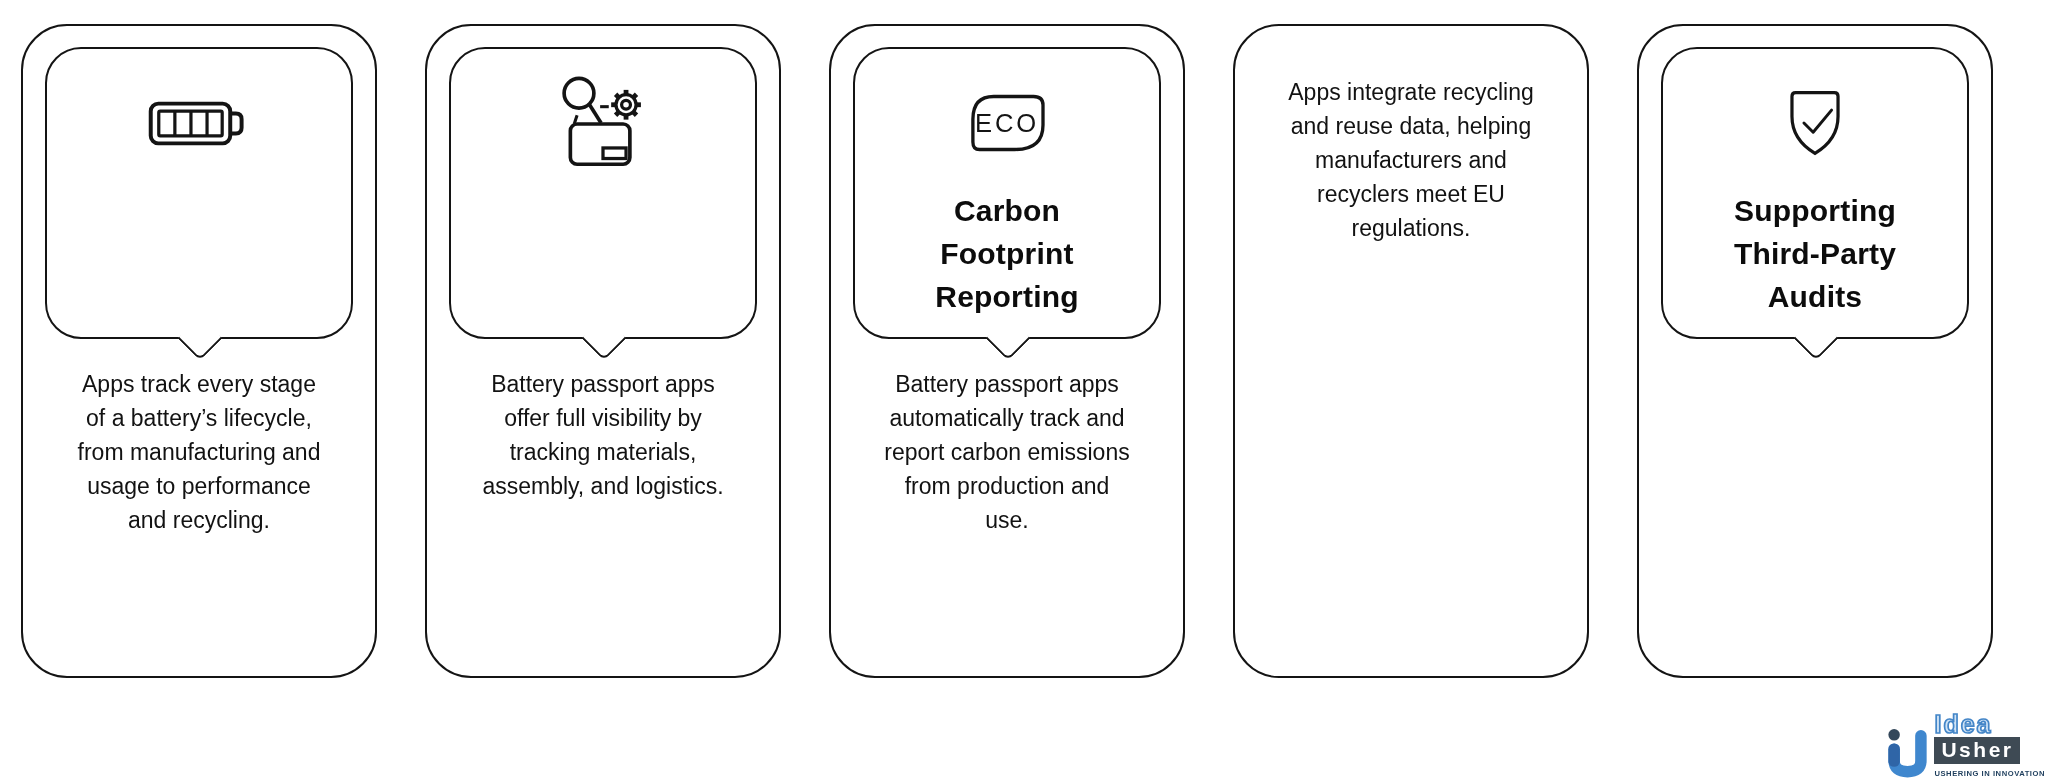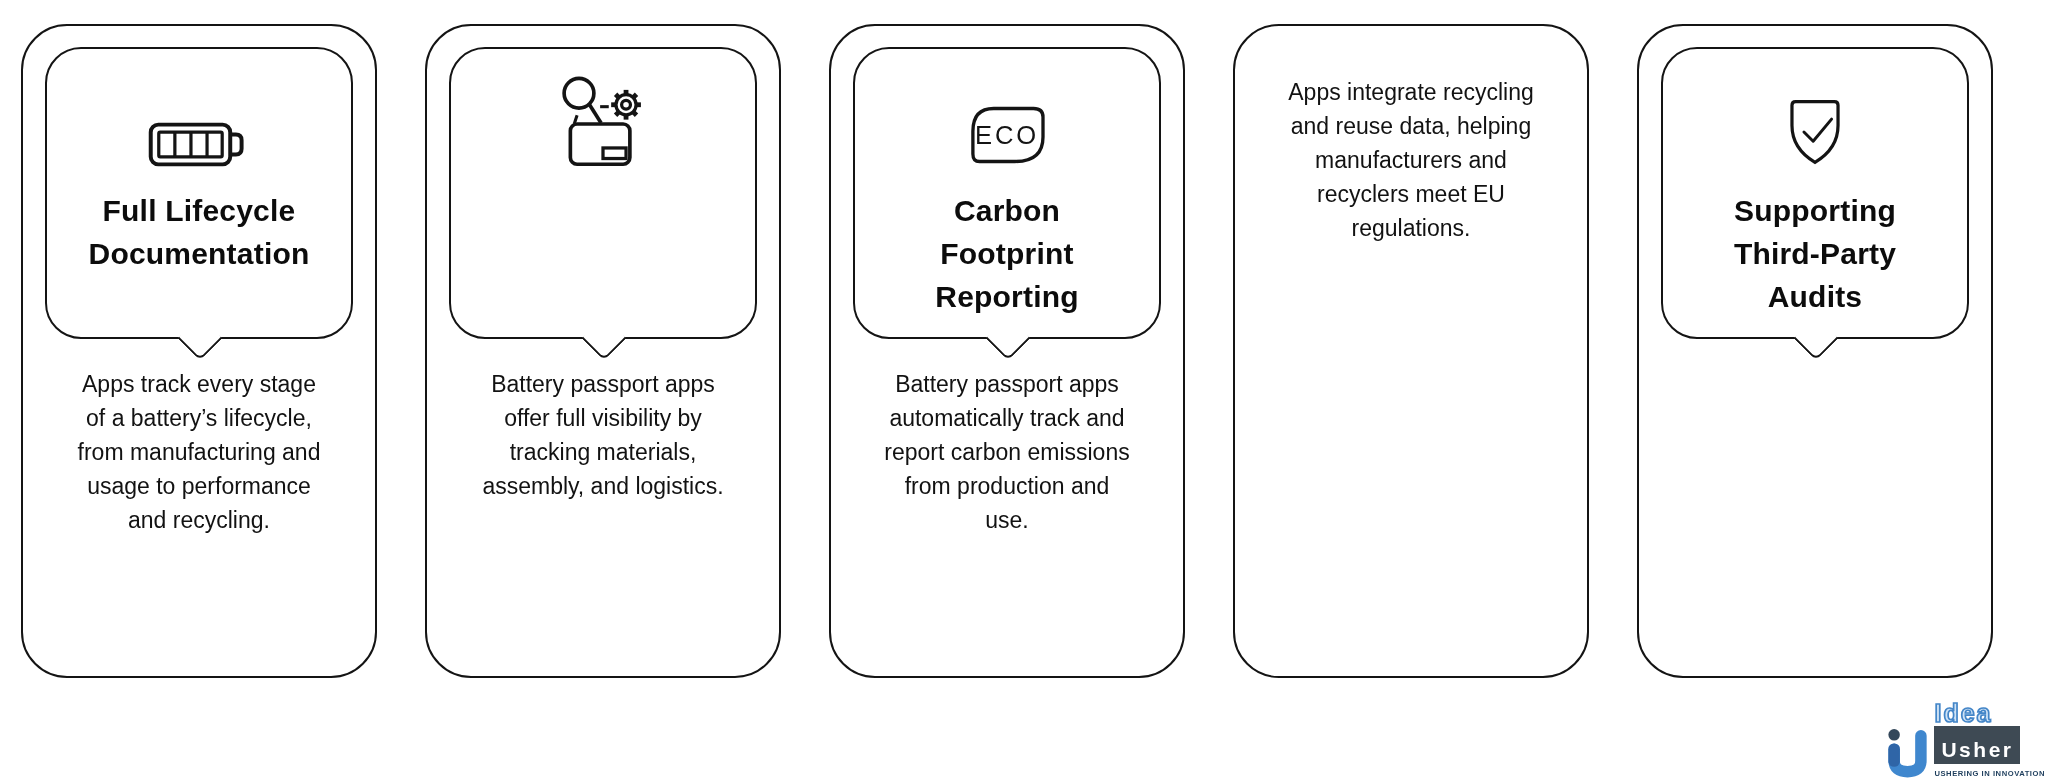--- a/index.html
+++ b/index.html
@@ -15,21 +15,21 @@
   .bubble{
     position:relative;box-sizing:border-box;height:292px;background:#fff;
     border:2.5px solid #141414;border-radius:36px;text-align:center;padding-top:26px;
   }
   .bubble-tail{
     position:absolute;left:50%;bottom:-17px;width:30px;height:30px;margin-left:-15px;
     background:#fff;transform:rotate(45deg);
     border-right:2.5px solid #141414;border-bottom:2.5px solid #141414;
     border-bottom-right-radius:7px;
   }
-  .icon-wrap{height:96px;display:flex;align-items:flex-end;justify-content:center;}
+  .icon-wrap{height:96px;display:flex;align-items:center;justify-content:center;}
   .icon-wrap svg{display:block;}
   .card-title{
     margin-top:18px;font-size:30px;font-weight:bold;line-height:43px;color:#0c0c0c;
     white-space:pre-line;letter-spacing:0.2px;
   }
   .card-desc{
     width:246px;margin:28px auto 0 auto;font-size:23px;line-height:34px;
     text-align:center;color:#121212;
   }
   .ico{stroke:#141414;fill:none;}
@@ -40,21 +40,21 @@
   
   .logo{position:absolute;right:3px;bottom:4px;display:flex;align-items:flex-end;}
   .logo-mark{margin-right:4px;}
   .logo-text{display:flex;flex-direction:column;align-items:flex-start;}
   .logo-idea{
     font-size:25px;font-weight:700;letter-spacing:2px;line-height:24px;
     color:#cfe3f6;margin-top:12px;-webkit-text-stroke:1.7px #4486c8;
   }
   .logo-usher-box{
     background:#3E4A54;color:#ffffff;font-size:21px;font-weight:700;
-    letter-spacing:2.5px;line-height:22px;padding:13px 7px 3px 7px;margin-top:1px;
+    letter-spacing:2.5px;line-height:22px;padding:2px 7px 3px 7px;margin-top:1px;
   }
   .logo-tagline{
     font-size:7.6px;font-weight:700;color:#1D3D5C;letter-spacing:0.55px;
     margin-top:5px;white-space:nowrap;
   }
 </style>
 </head>
 <body>
 
 <div class="cards">
@@ -64,22 +64,20 @@
       <div class="icon-wrap">
         <svg width="110" height="53" viewBox="0 0 116 56">
           <rect class="ico" x="7" y="7" width="84" height="42" rx="8" stroke-width="4.2"></rect>
           <rect class="ico" x="15.5" y="15" width="67" height="26" rx="1.5" stroke-width="3.4"></rect>
           <line class="ico" x1="32.5" y1="15" x2="32.5" y2="41" stroke-width="3.4"></line>
           <line class="ico" x1="49.5" y1="15" x2="49.5" y2="41" stroke-width="3.4"></line>
           <line class="ico" x1="66.5" y1="15" x2="66.5" y2="41" stroke-width="3.4"></line>
           <path class="ico" d="M 91 17.5 L 97 17.5 Q 103 17.5 103 23.5 L 103 32.5 Q 103 38.5 97 38.5 L 91 38.5" stroke-width="4.2"></path>
         </svg>
       </div>
-      <div class="card-title">Full Lifecycle
-Documentation</div>
       <div class="bubble-tail"></div>
     </div>
     <div class="card-desc">Apps track every stage of a battery’s lifecycle, from manufacturing and usage to performance and recycling.</div>
   </div>
 
   <div class="card">
     <div class="bubble">
       <div class="icon-wrap">
         <svg width="98" height="96" viewBox="0 0 100 100">
           <circle class="ico" cx="25" cy="19" r="15.5" stroke-width="3.8"></circle>

